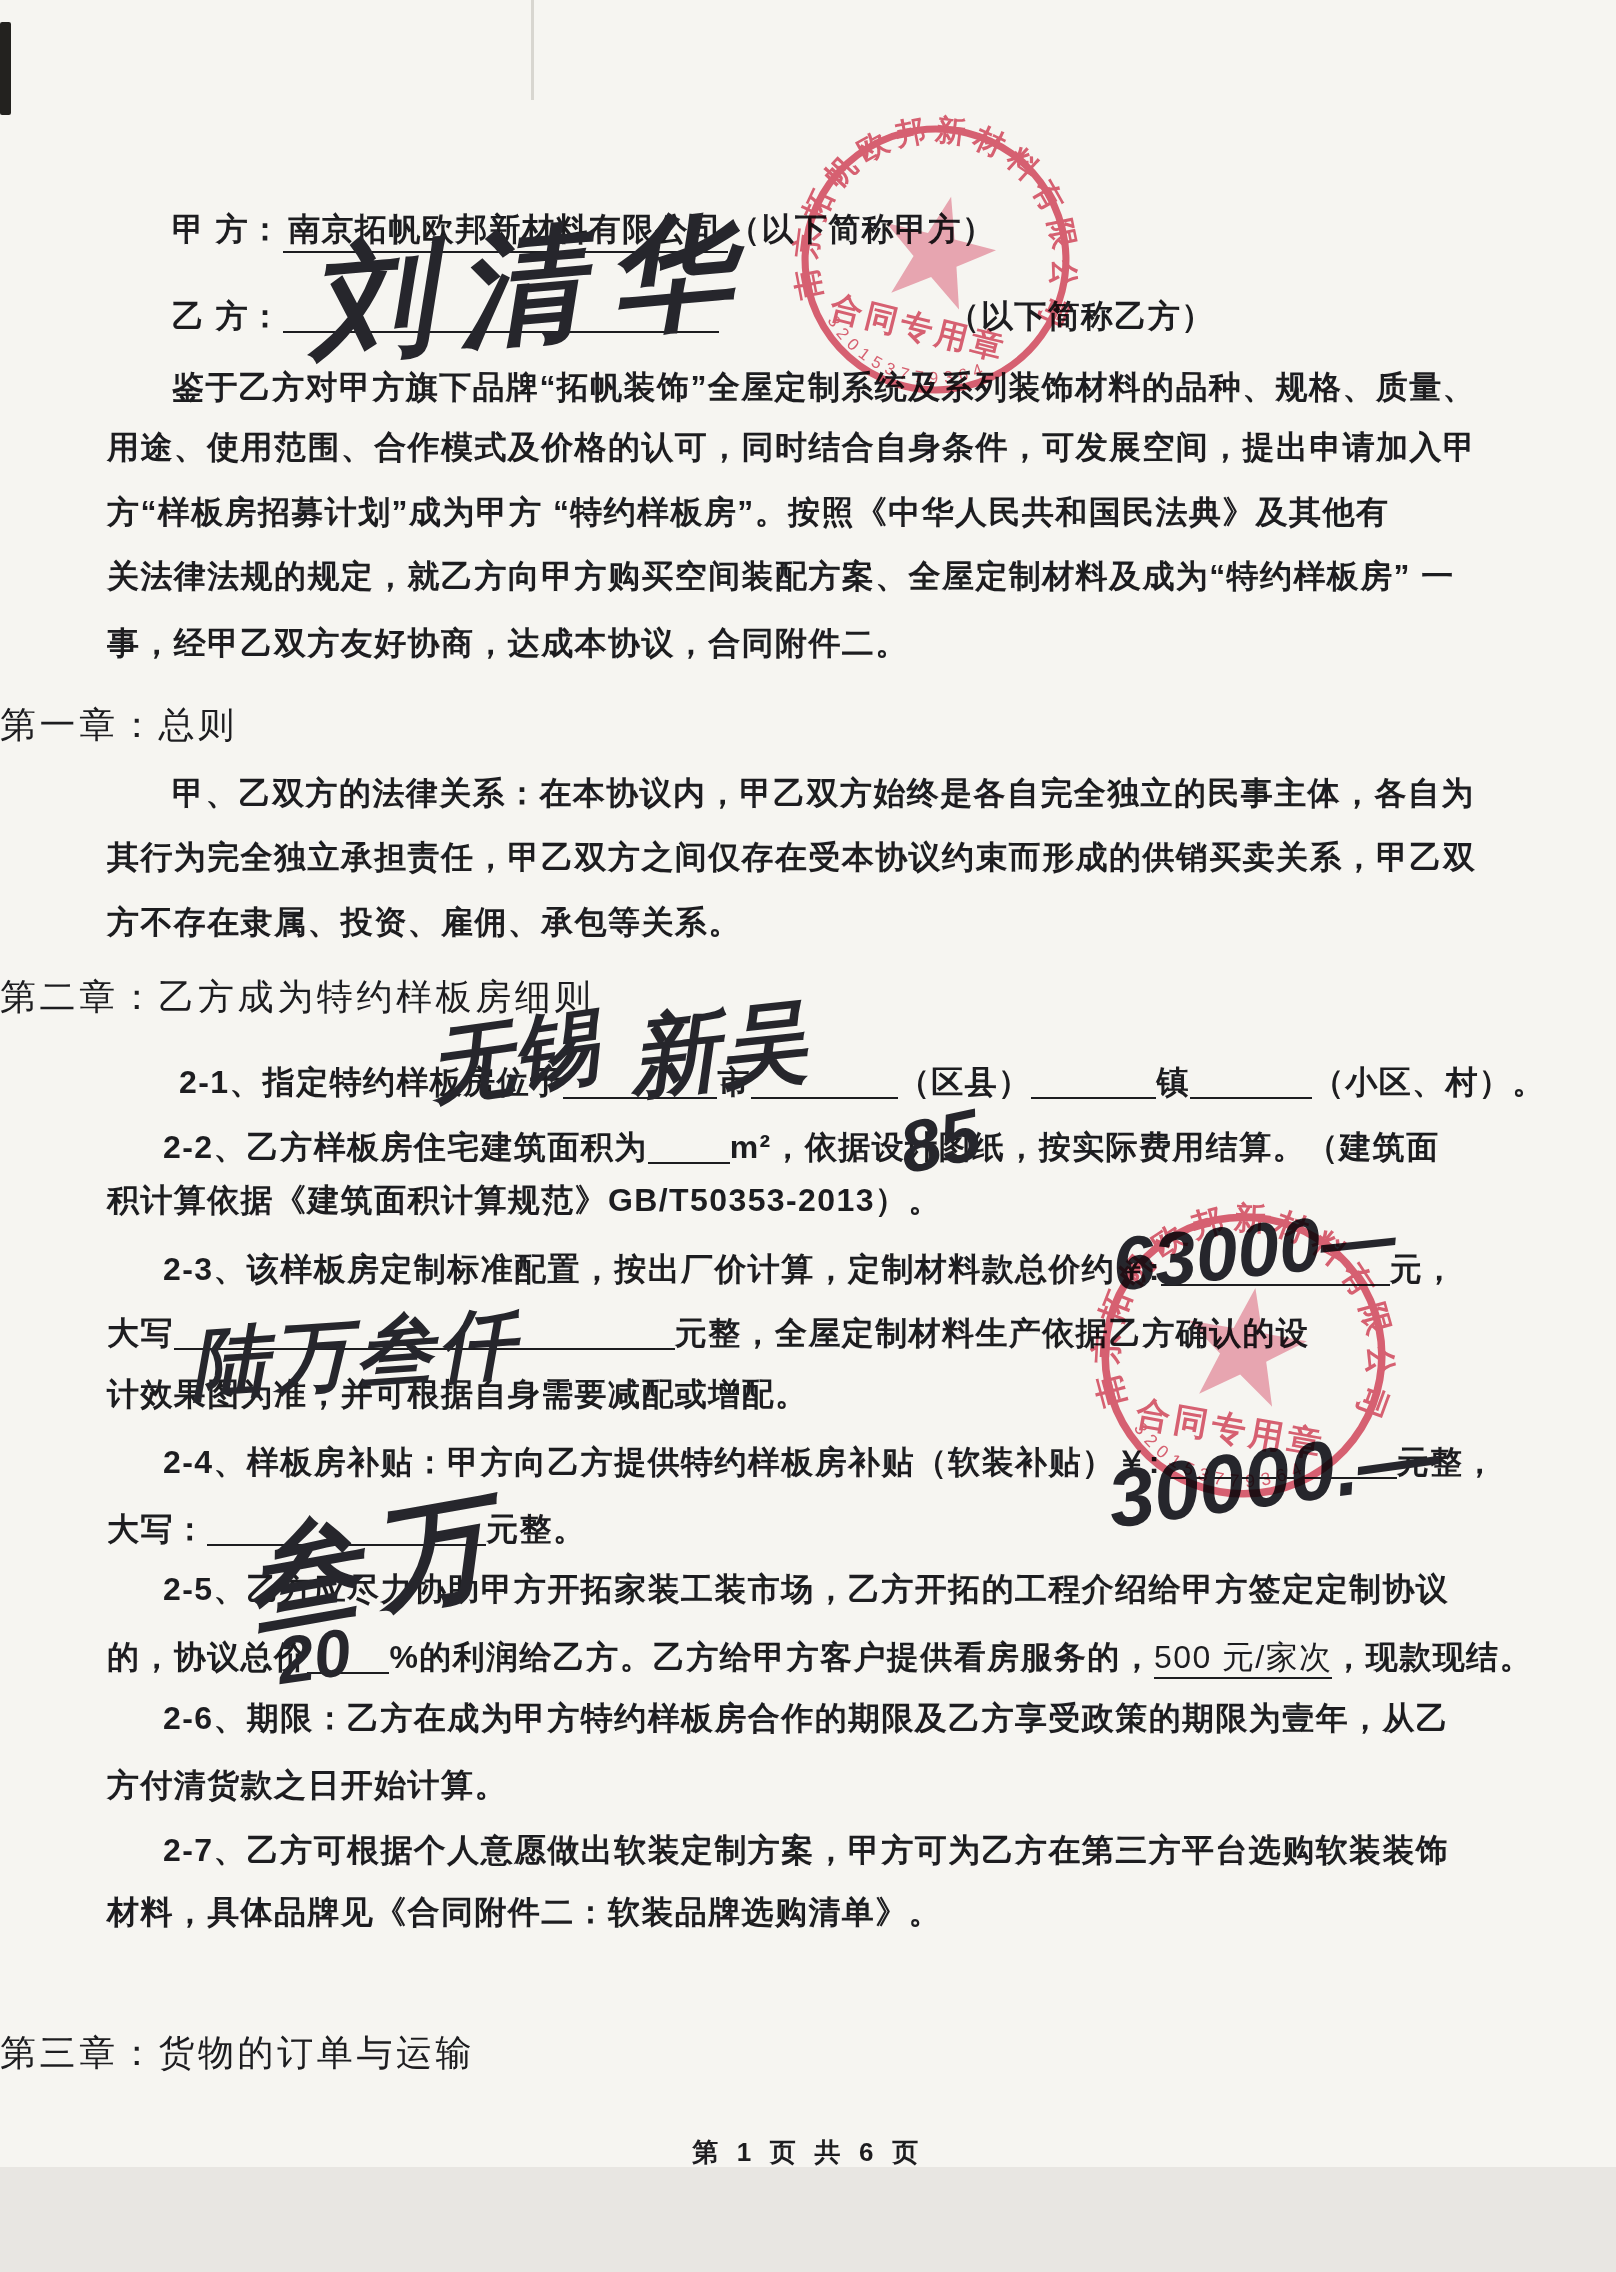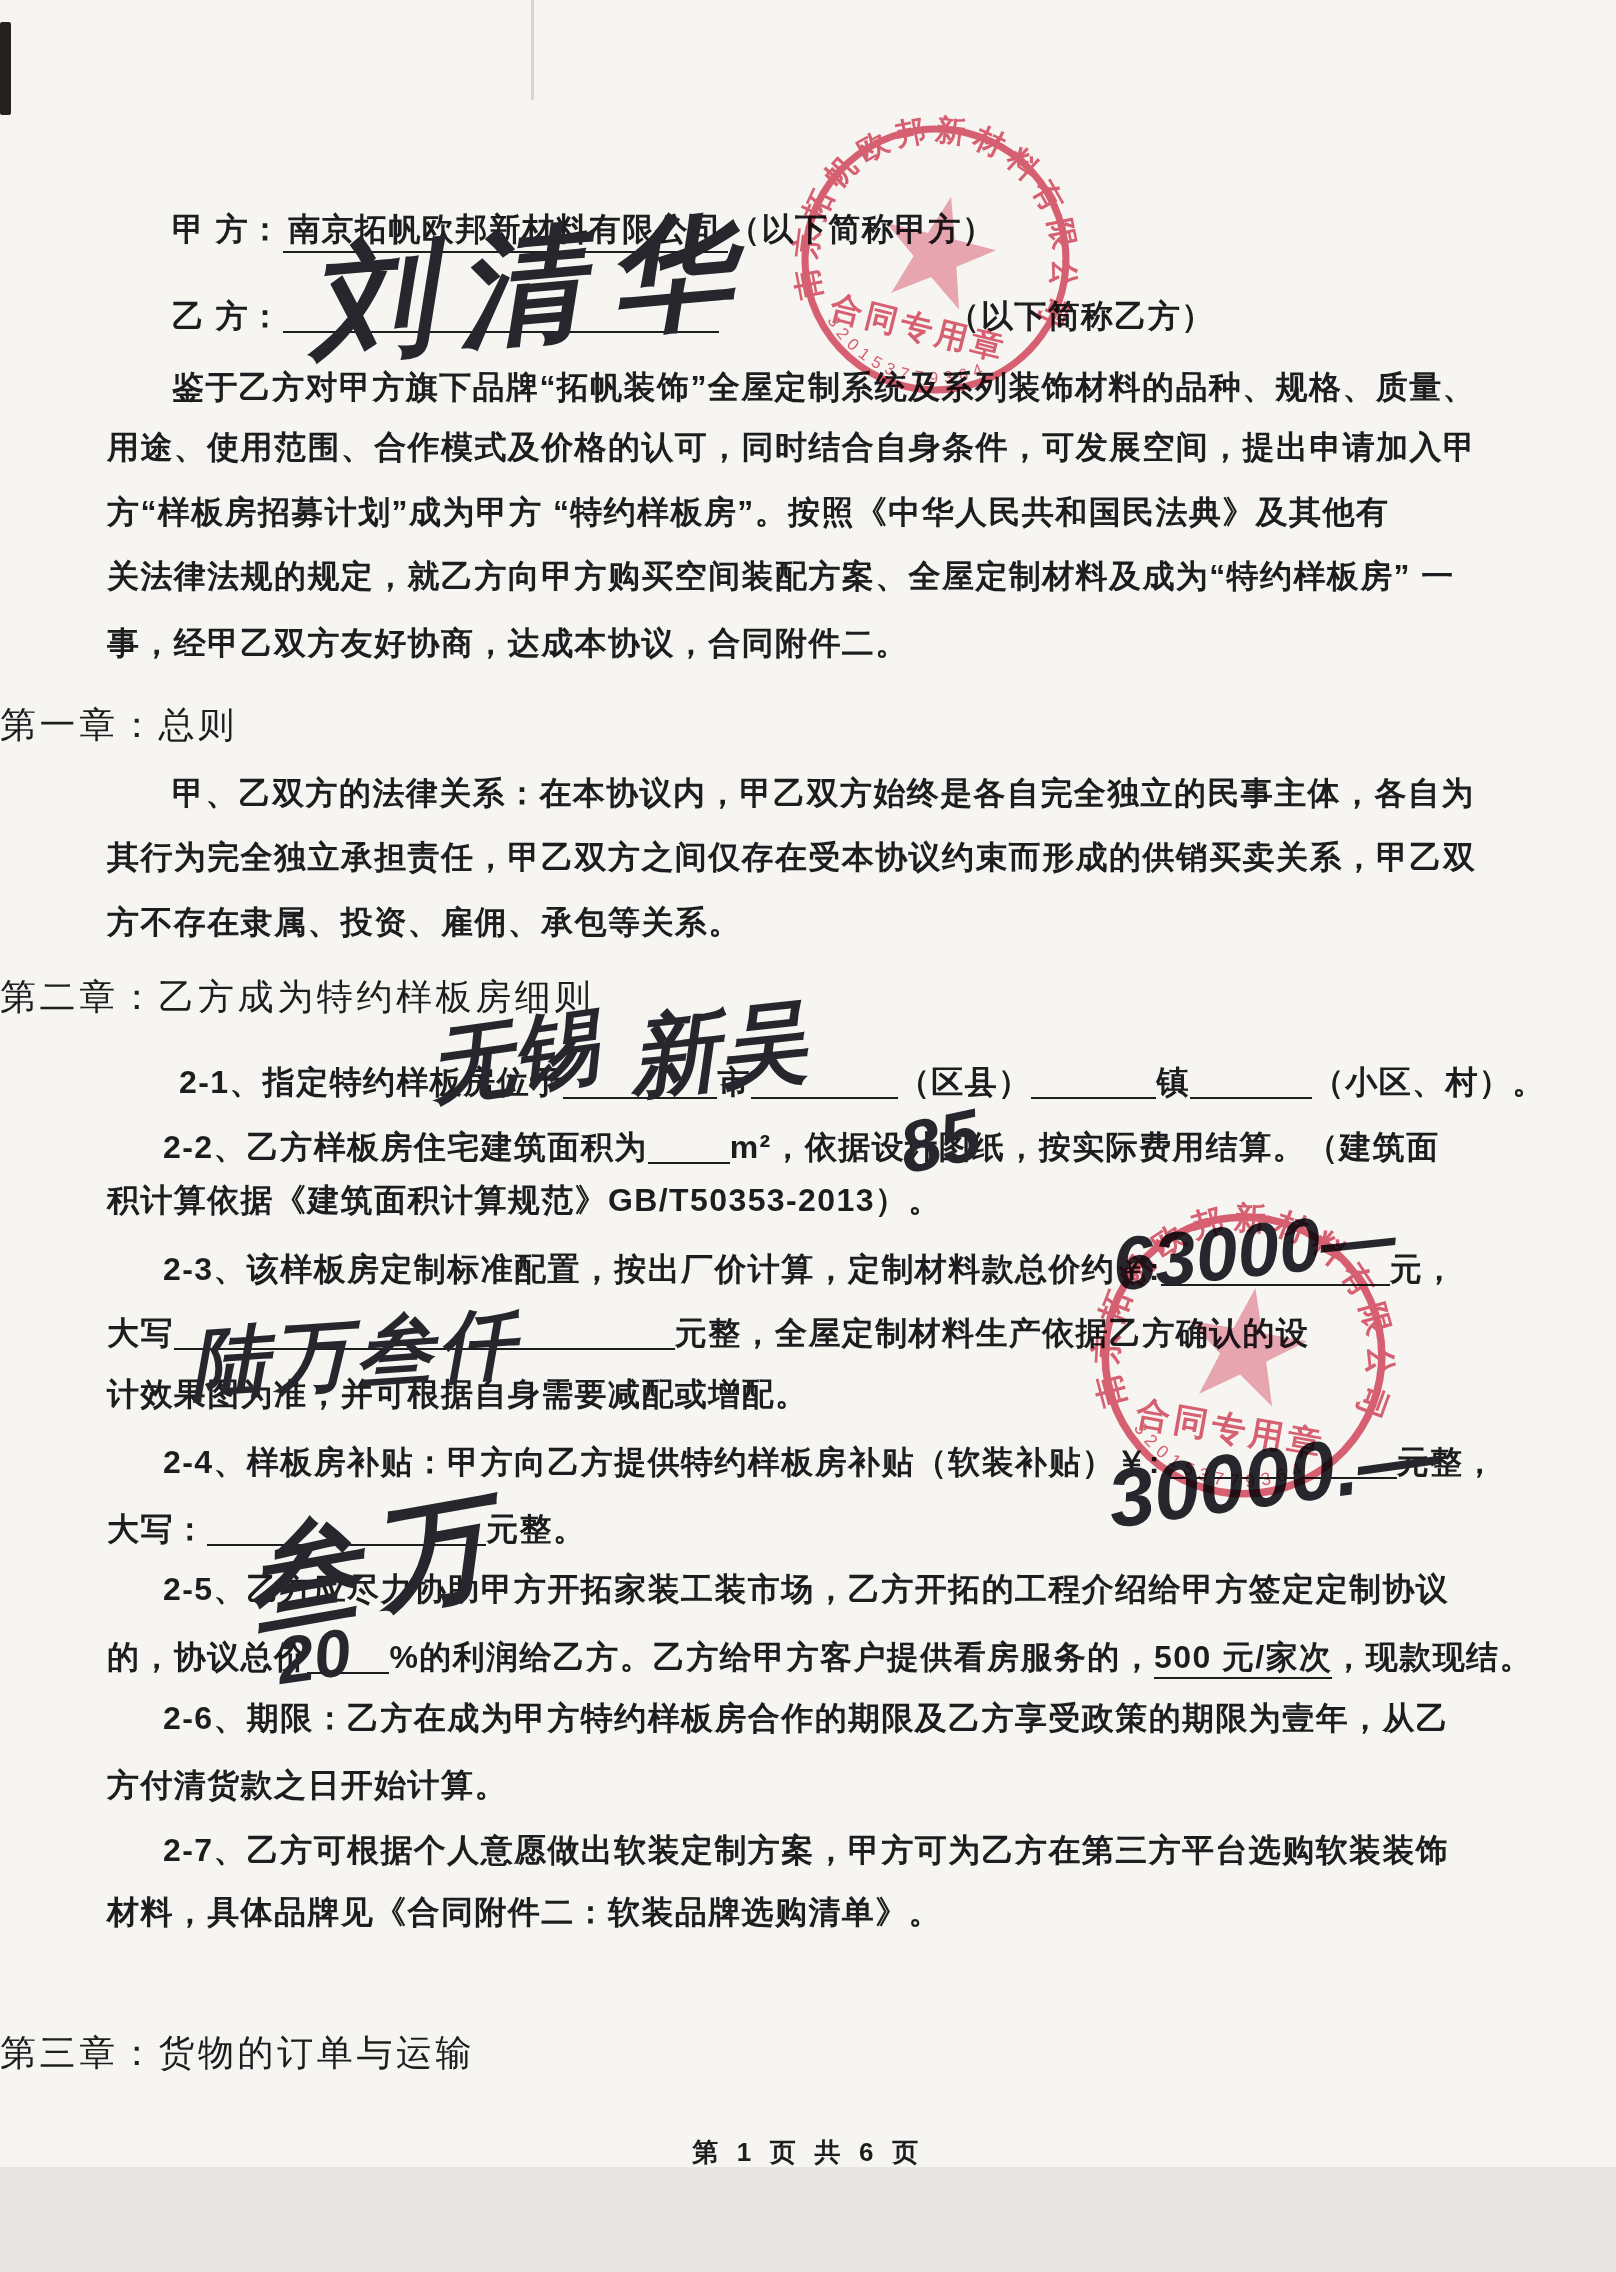--- a/index.html
+++ b/index.html
@@ -7,21 +7,21 @@
         font-family:"Liberation Sans","DejaVu Sans",sans-serif;color:#1d1d20;}
   .line{position:absolute;white-space:nowrap;font-size:32px;font-weight:600;
         letter-spacing:1.4px;line-height:1.1;}
   .heading{position:absolute;left:0;width:100%;text-align:left;font-size:36px;
         font-weight:400;letter-spacing:3.6px;}
   .footer{position:absolute;left:0;width:100%;text-align:center;font-size:26px;
         font-weight:600;letter-spacing:5.7px;}
   .u{border-bottom:2.9px solid #1d1d20;padding:0 5.7px 3.6px 5.7px;}
   .blank{display:inline-block;border-bottom:2.9px solid #1d1d20;height:1.05em;
         vertical-align:-5.7px;}
-  .bu{font-weight:700;border-bottom:2.9px solid #1d1d20;padding-bottom:2.1px;}
+  .bu{font-weight:400;border-bottom:2.9px solid #1d1d20;padding-bottom:2.1px;}
   .hw{position:absolute;font-style:italic;font-weight:700;color:#26262c;
         white-space:nowrap;pointer-events:none;z-index:5;}
   .stamp{position:absolute;color:#d8495f;opacity:0.85;mix-blend-mode:multiply;z-index:6;}
   .stamp svg{width:100%;height:100%;overflow:visible;}
   .artifact-left{position:absolute;left:0;top:21.5px;width:10.7px;height:93px;
         background:#23221f;border-radius:2.1px;}
   .artifact-crease{position:absolute;left:531px;top:0;width:2.9px;height:100px;
         background:#d8d6d0;}
 </style>
 </head>

